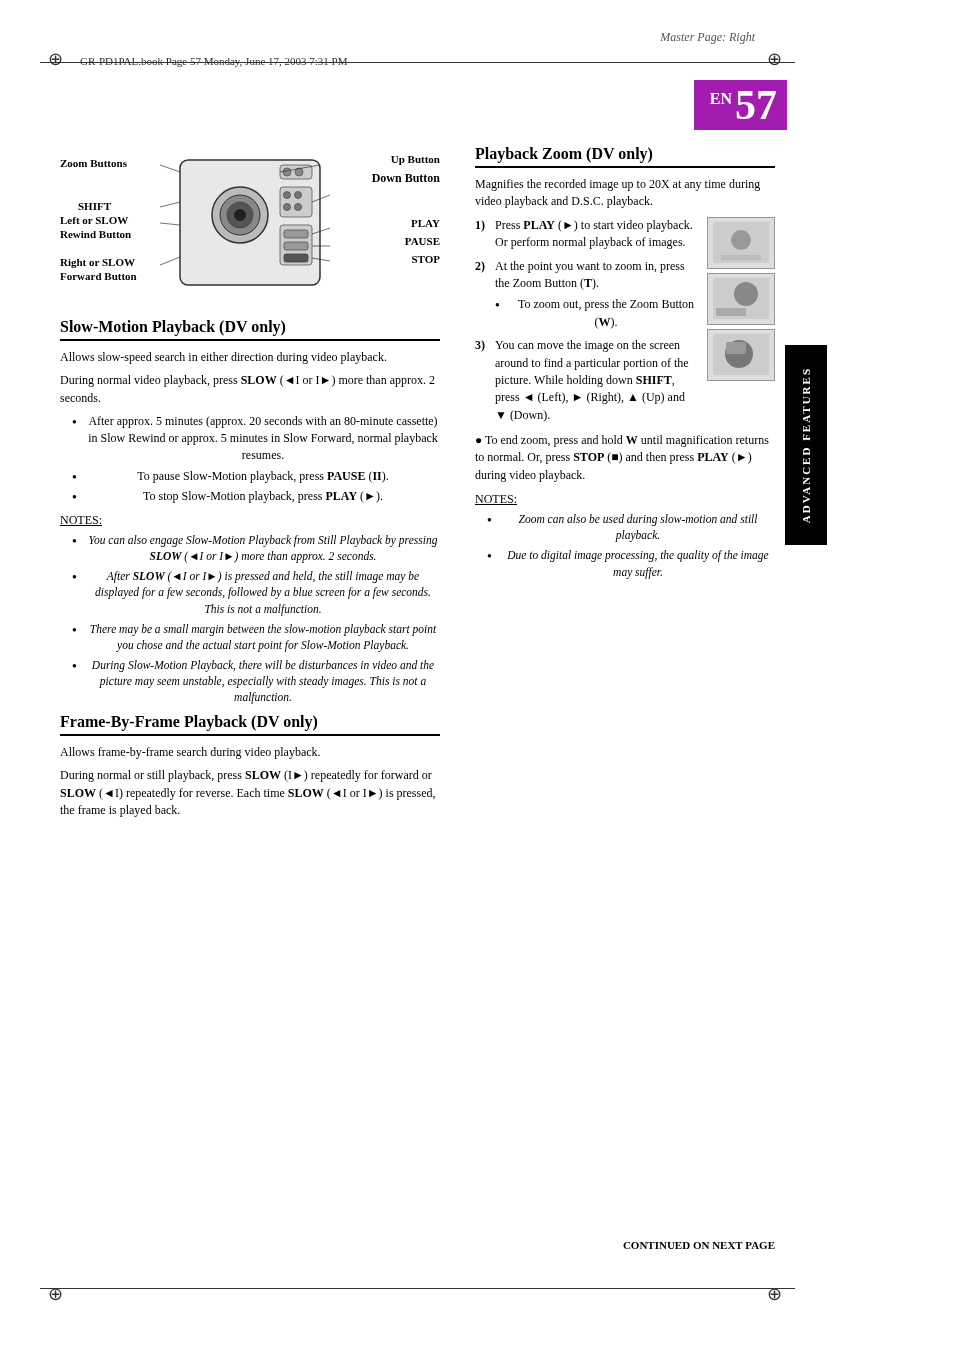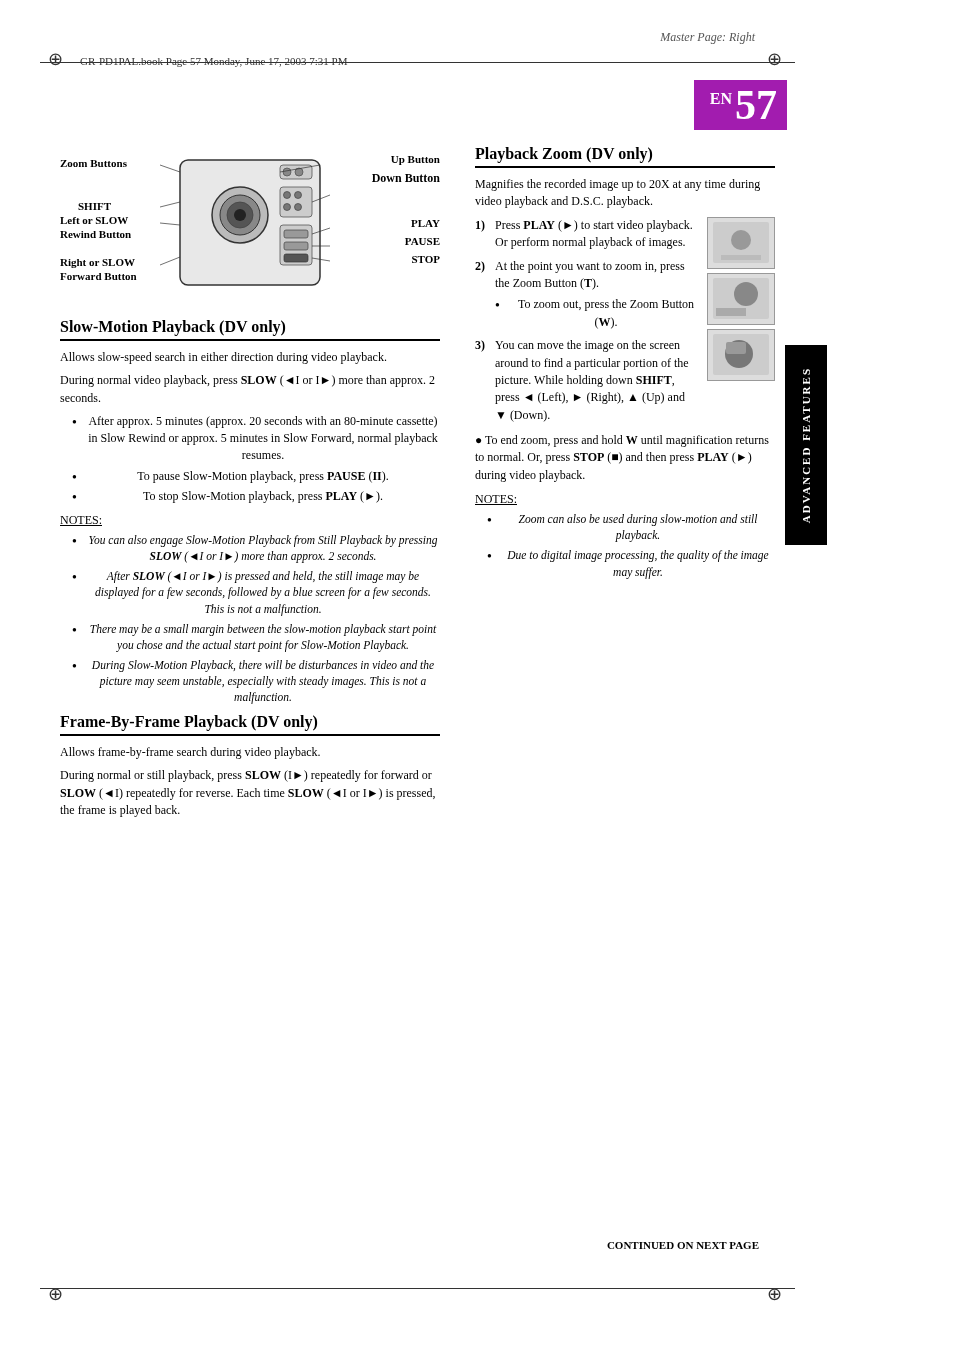--- a/index.html
+++ b/index.html
@@ -282,21 +282,21 @@
       writing-mode: vertical-rl;
       transform: rotate(180deg);
       letter-spacing: 2px;
       text-transform: uppercase;
     }
 
     
     .continued {
       position: absolute;
       bottom: 20px;
-      right: 16px;
+      right: 0;
       font-size: 11px;
       font-weight: bold;
       text-align: right;
     }
 
     
     strong, b { font-weight: bold; }
 
     .bold-italic { font-weight: bold; font-style: italic; }
   </style>

